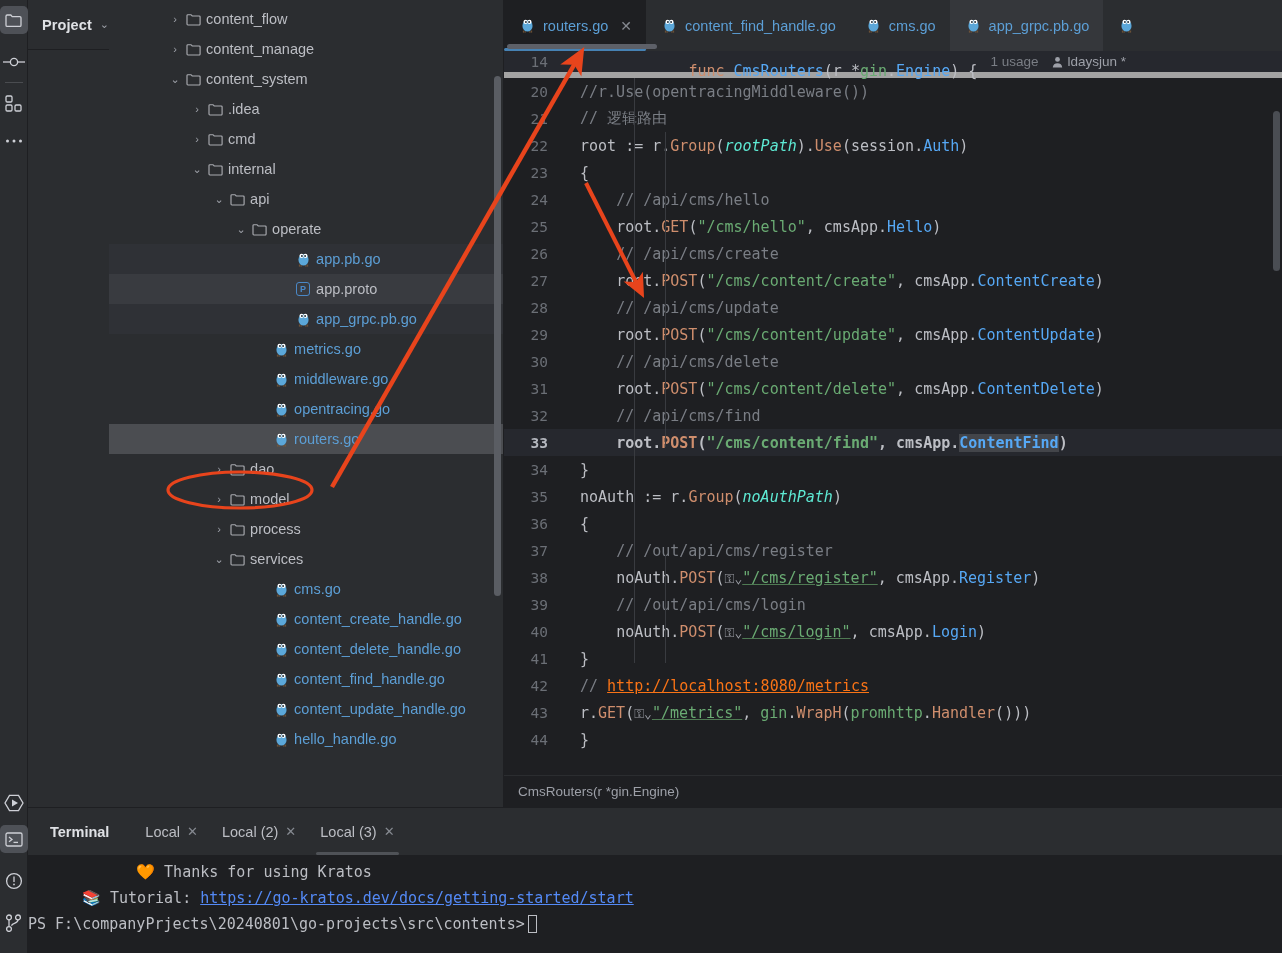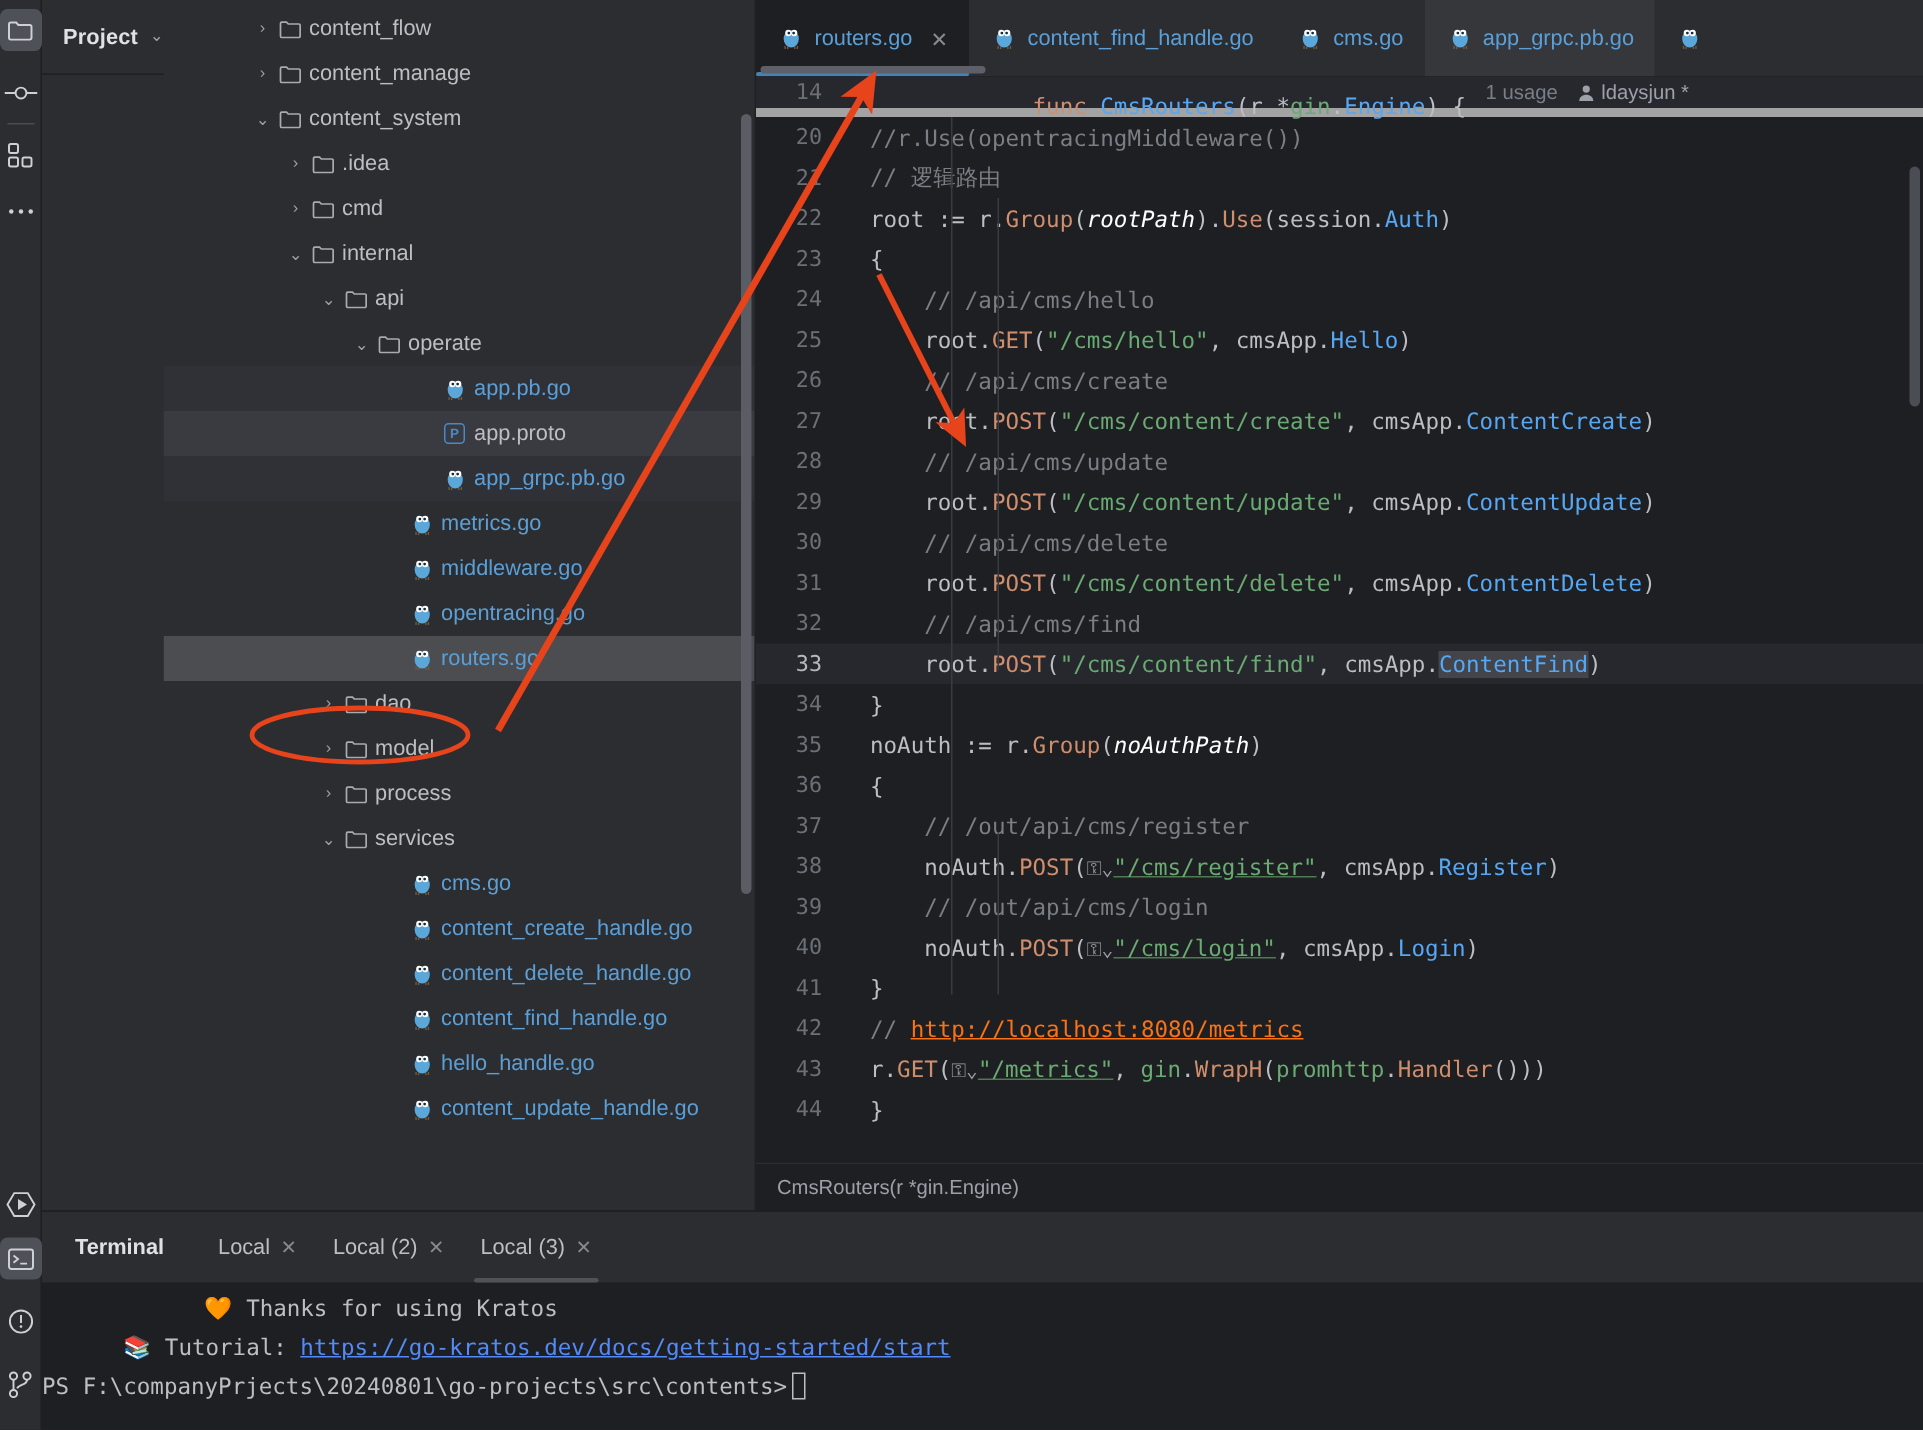--- a/index.html
+++ b/index.html
@@ -210,21 +210,21 @@
   }
   .cline {
     height: 27px;
     display: flex;
     align-items: center;
     font-family: "DejaVu Sans Mono", monospace;
     font-size: 15px;
     white-space: pre;
     position: relative;
   }
-  .cline.cur { background: #26282e; }
+  .cline.cur { background: #26282e; font-weight: bold; }
   .gutter {
     width: 56px;
     flex: 0 0 56px;
     text-align: right;
     padding-right: 12px;
     color: #6b6f76;
     font-family: "DejaVu Sans Mono", monospace;
     font-size: 14.5px;
     user-select: none;
   }
@@ -232,21 +232,21 @@
   .foldcol { width: 20px; flex: 0 0 20px; }
   .ctext { padding-left: 0; }
 
   
   .k  { color: #cf8e6d; }   
   .fn { color: #56a8f5; }   
   .ty { color: #6aab73; }   
   .s  { color: #6aab73; }   
   .cm { color: #7a7e85; }   
   .pl { color: #bcbec4; }   
-  .it { color: #ffffff; font-style: italic; }  
+  .it { color: #5eead4; font-style: italic; }  
   .hl { background: #43454a; }
   .ul { text-decoration: underline; text-decoration-color: #4f7a53; }
   .lnk { color: #f97316; text-decoration: underline; }
   .globe {
     display: inline-block;
     color: #9da0a8;
     font-size: 13px;
   }
 
   .caret-mark {
@@ -684,35 +684,35 @@
             <span class="ticon">
               <svg class="go-gopher" width="15" height="15" viewBox="0 0 16 16">
                 <ellipse cx="8" cy="8.4" rx="5.4" ry="6.1" fill="#5ba7d9"></ellipse>
                 <ellipse cx="5.9" cy="4.2" rx="2.2" ry="2.3" fill="#ffffff"></ellipse>
                 <ellipse cx="10.1" cy="4.2" rx="2.2" ry="2.3" fill="#ffffff"></ellipse>
                 <circle cx="6.3" cy="4.3" r="1" fill="#1c2b36"></circle>
                 <circle cx="9.7" cy="4.3" r="1" fill="#1c2b36"></circle>
                 <path d="M3.6 13.8v1.4M5.4 14.3v1.1M10.6 14.3v1.1M12.4 13.8v1.4" stroke="#7a5a3a" stroke-width="1" stroke-linecap="round"></path>
               </svg>
             </span>
+            <span class="tlabel go">content_update_handle.go</span>
+          </div>
+          <div class="tree-row" style="padding-left: 146px;">
+            <span class="chev empty"></span>
+            <span class="ticon">
+              <svg class="go-gopher" width="15" height="15" viewBox="0 0 16 16">
+                <ellipse cx="8" cy="8.4" rx="5.4" ry="6.1" fill="#5ba7d9"></ellipse>
+                <ellipse cx="5.9" cy="4.2" rx="2.2" ry="2.3" fill="#ffffff"></ellipse>
+                <ellipse cx="10.1" cy="4.2" rx="2.2" ry="2.3" fill="#ffffff"></ellipse>
+                <circle cx="6.3" cy="4.3" r="1" fill="#1c2b36"></circle>
+                <circle cx="9.7" cy="4.3" r="1" fill="#1c2b36"></circle>
+                <path d="M3.6 13.8v1.4M5.4 14.3v1.1M10.6 14.3v1.1M12.4 13.8v1.4" stroke="#7a5a3a" stroke-width="1" stroke-linecap="round"></path>
+              </svg>
+            </span>
             <span class="tlabel go">hello_handle.go</span>
-          </div>
-          <div class="tree-row" style="padding-left: 146px;">
-            <span class="chev empty"></span>
-            <span class="ticon">
-              <svg class="go-gopher" width="15" height="15" viewBox="0 0 16 16">
-                <ellipse cx="8" cy="8.4" rx="5.4" ry="6.1" fill="#5ba7d9"></ellipse>
-                <ellipse cx="5.9" cy="4.2" rx="2.2" ry="2.3" fill="#ffffff"></ellipse>
-                <ellipse cx="10.1" cy="4.2" rx="2.2" ry="2.3" fill="#ffffff"></ellipse>
-                <circle cx="6.3" cy="4.3" r="1" fill="#1c2b36"></circle>
-                <circle cx="9.7" cy="4.3" r="1" fill="#1c2b36"></circle>
-                <path d="M3.6 13.8v1.4M5.4 14.3v1.1M10.6 14.3v1.1M12.4 13.8v1.4" stroke="#7a5a3a" stroke-width="1" stroke-linecap="round"></path>
-              </svg>
-            </span>
-            <span class="tlabel go">content_update_handle.go</span>
           </div>
         </div>
       <div class="pane-scrollbar"></div>
     </div>
 
     <div class="pane-divider"></div>
 
     <div class="editor-area">
 
       <div class="tabs" id="editor-tabs">

